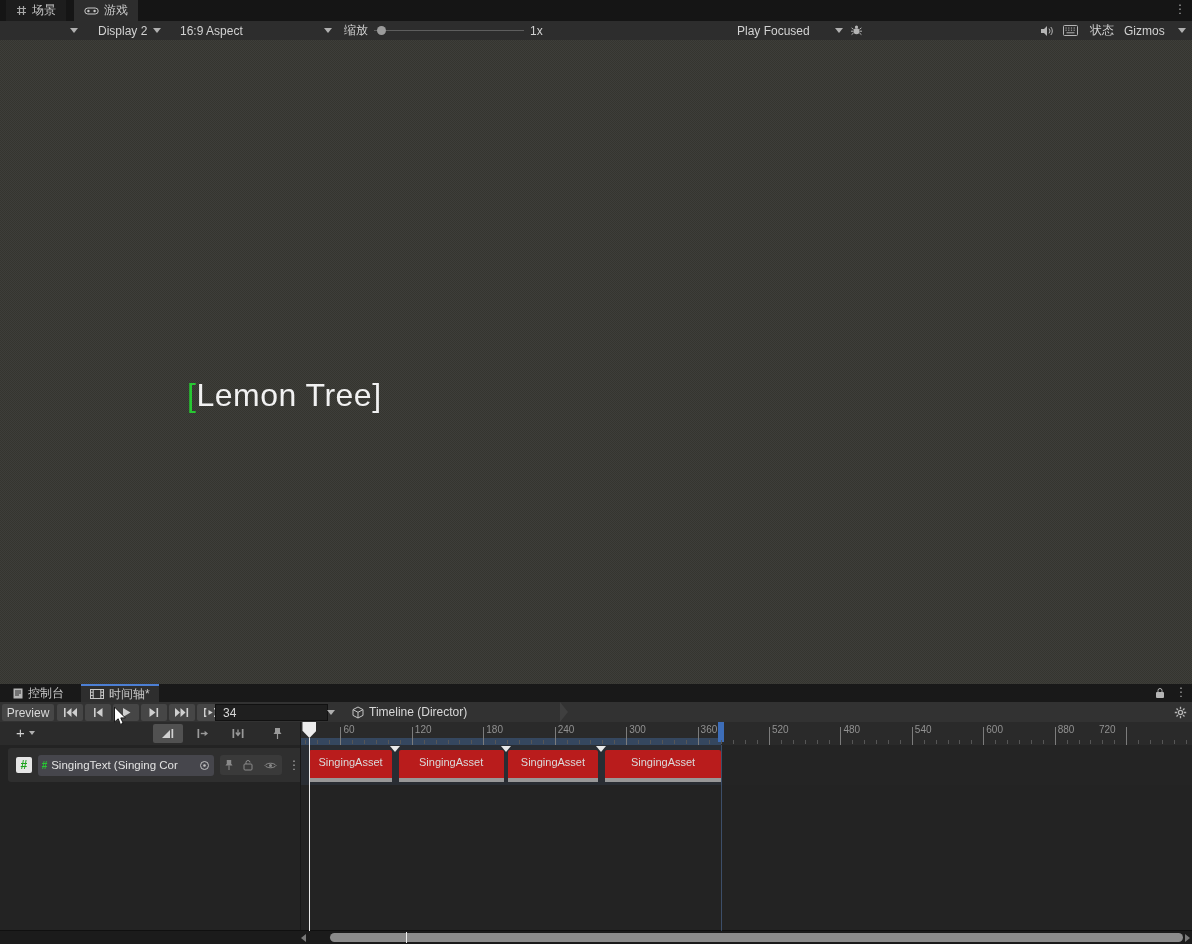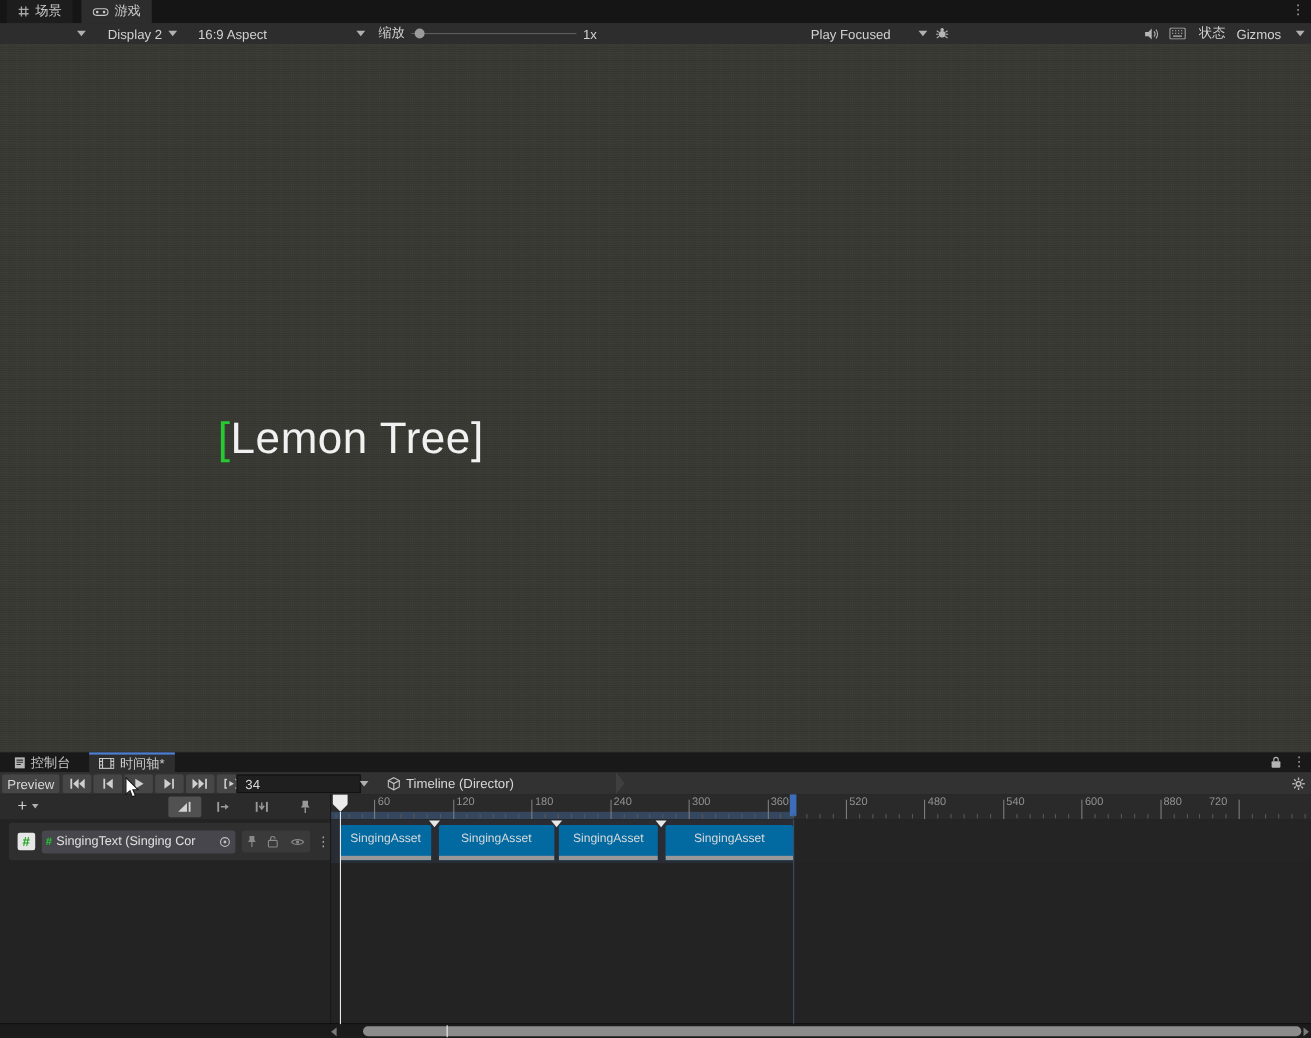--- a/index.html
+++ b/index.html
@@ -17,21 +17,21 @@
   .tab.inactive{background:#1d1d1d;}
   .tab.active-game{background:#2d2d2d;}
   
   #game-toolbar{left:0;top:21px;width:1192px;height:19px;background:#2d2d2d;border-bottom:1px solid #1a1a1a;}
   .arrow-down{width:0;height:0;border-left:4px solid transparent;border-right:4px solid transparent;border-top:5px solid #b0b0b0;display:inline-block;}
   .tb-item{position:absolute;top:0;height:19px;display:flex;align-items:center;gap:6px;color:#d2d2d2;font-size:12px;}
   .slider-track{width:150px;height:1px;background:#5e5e5e;position:relative;}
   .slider-knob{position:absolute;left:3px;top:-4px;width:9px;height:9px;border-radius:50%;background:#9b9b9b;}
   
   #game-view{left:0;top:40px;width:1192px;height:644px;}
-  #game-caption{position:absolute;left:198px;top:337px;font-size:40px;color:#f1f1f1;letter-spacing:0.5px;}
+  #game-caption{position:absolute;left:187px;top:337px;font-size:32px;color:#f1f1f1;letter-spacing:0.5px;}
   
   #bottom-tabbar{left:0;top:684px;width:1192px;height:18px;background:#191919;display:flex;}
   .btab{height:18px;padding:0 9px;display:flex;align-items:center;gap:5px;font-size:12px;color:#c8c8c8;}
   .btab.active{background:#2e2e2e;border-top:2px solid #4c7fd4;height:16px;}
   
   #tl-toolbar{left:0;top:702px;width:1192px;height:20px;background:#323232;border-bottom:1px solid #232323;}
   .tl-btn{position:absolute;top:2px;height:17px;background:#464646;border-radius:2px;display:flex;align-items:center;justify-content:center;color:#d8d8d8;}
   #frame-field{position:absolute;left:215px;top:2px;width:104px;height:15px;background:#1f1f1f;border:1px solid #111;
     color:#d8d8d8;font-size:12px;font-family:"Liberation Sans",sans-serif;padding:0 0 0 7px;}
   .crumb{position:absolute;top:0;height:20px;display:flex;align-items:center;gap:5px;color:#d8d8d8;}
@@ -52,21 +52,21 @@
   #track-row{left:0;top:745px;width:1192px;height:40px;background:#232323;}
   #track-header{position:absolute;left:8px;top:3px;width:292px;height:34px;background:#2f2f2f;border-radius:3px 0 0 3px;display:flex;align-items:center;}
   .script-badge{width:16px;height:16px;background:#e6e6e6;border-radius:2px;color:#1ca31c;font-weight:bold;font-size:12px;
     display:flex;align-items:center;justify-content:center;margin-left:8px;}
   #track-binding{margin-left:6px;width:172px;height:21px;background:#46464c;border-radius:3px;display:flex;align-items:center;gap:4px;padding:0 4px;overflow:hidden;}
   #track-binding .mini-hash{color:#27c832;font-size:10px;font-weight:bold;}
   #track-binding .bind-text{white-space:nowrap;font-size:11.5px;color:#e2e2e2;}
   #track-btns{margin-left:6px;width:64px;height:20px;background:#3a3a3a;border-radius:3px;display:flex;align-items:center;justify-content:space-around;}
   #track-content{position:absolute;left:300px;top:0;width:892px;height:40px;background:#242424;}
   #track-content-range{position:absolute;left:0;top:0;height:40px;background:#292d33;}
-  .clip{position:absolute;top:5px;height:32px;background:#0369a1;border-radius:2px 2px 0 0;overflow:hidden;}
+  .clip{position:absolute;top:5px;height:32px;background:#b91c1c;border-radius:2px 2px 0 0;overflow:hidden;}
   .clip .clip-label{position:absolute;left:0;right:0;top:6px;text-align:center;font-size:11px;color:#dadada;white-space:nowrap;}
   .clip::after{content:"";position:absolute;left:0;right:0;bottom:0;height:4px;background:#989898;}
   .blend-tri{position:absolute;top:1px;width:0;height:0;border-left:5px solid transparent;border-right:5px solid transparent;border-top:6px solid #e8e8e8;}
   
   #tracks-empty{left:0;top:785px;width:1192px;height:145px;background:#232323;}
   #vert-divider{left:300px;top:722px;width:1px;height:208px;background:#181818;}
   #playhead-line{left:309px;top:738px;width:1px;height:193px;background:#e8e8e8;z-index:40;}
   #range-end-line{left:722px;top:745px;width:1px;height:186px;background:rgba(92,130,190,0.45);z-index:30;}
   
   #hscroll{left:0;top:930px;width:1192px;height:14px;background:#1b1b1b;border-top:1px solid #101010;}

